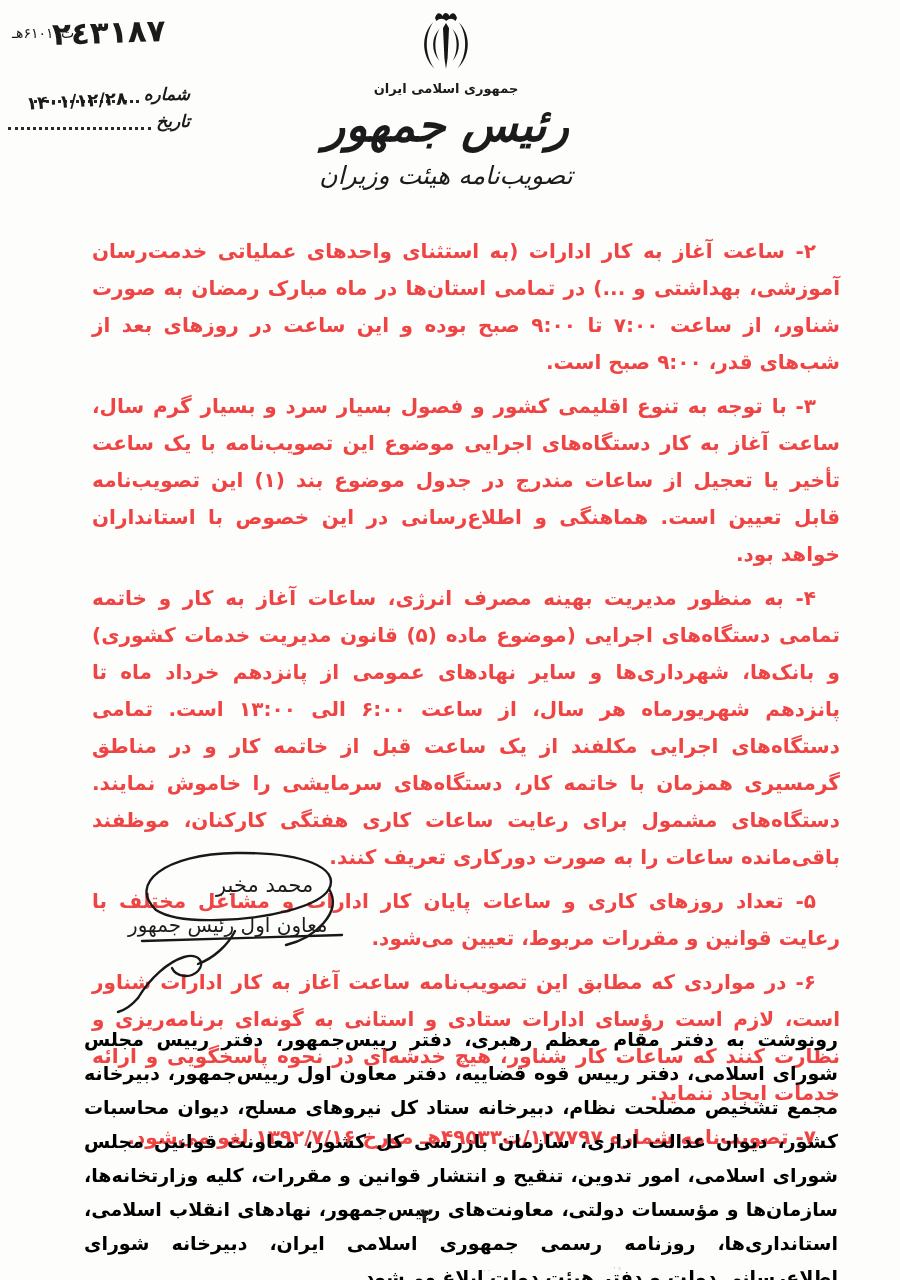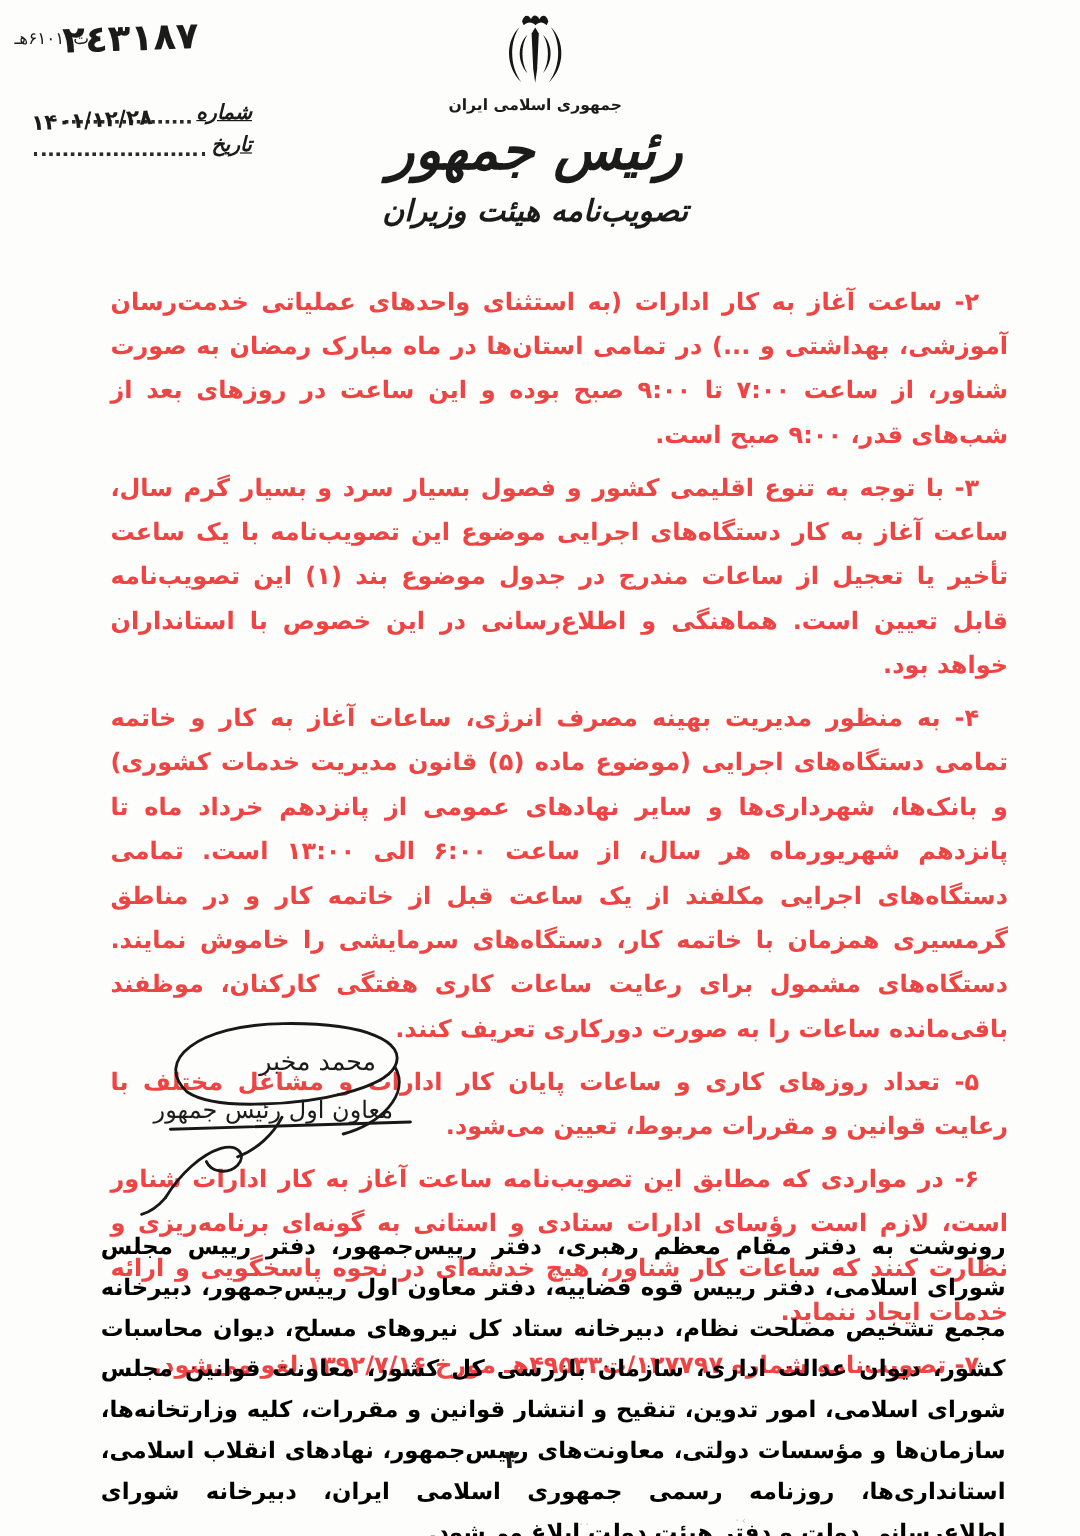--- a/index.html
+++ b/index.html
@@ -12,38 +12,38 @@
   
   .ref-number{
     position:absolute;top:14px;left:52px;direction:ltr;
     font-size:31px;font-weight:bold;letter-spacing:7px;
     transform:rotate(-2deg);white-space:nowrap;
   }
   .ref-suffix{
     position:absolute;top:25px;left:12px;direction:rtl;
     font-size:14px;font-weight:normal;white-space:nowrap;
   }
-  .fields{position:absolute;top:86px;left:28px;width:182px;direction:rtl;text-decoration:underline;}
+  .fields{position:absolute;top:86px;left:8px;width:182px;direction:rtl;}
   .field-row{display:flex;align-items:flex-end;margin-bottom:10px;}
   .field-label{font-size:17px;font-weight:bold;font-style:italic;margin-left:5px;line-height:1;}
   .field-dots{flex:1;border-bottom:3px dotted #2a2a2a;height:12px;}
   .field-row.num .field-dots{margin-left:0;}
   .field-row.num{padding-left:26px;}
   .date-hand{
     position:absolute;top:90px;left:26px;direction:rtl;
     font-size:18px;font-weight:bold;letter-spacing:1px;
     transform:rotate(-3deg);white-space:nowrap;
   }
 
   
   .letterhead{position:absolute;top:10px;left:290px;width:312px;text-align:center;}
   .emblem{display:block;margin:0 auto;}
   .country{font-size:13px;font-weight:bold;margin-top:5px;}
   .office{font-size:46px;font-weight:bold;font-style:italic;line-height:1.2;margin-top:2px;}
-  .doctype{font-size:25px;font-weight:bold;font-style:italic;margin-top:8px;text-align:center;}
+  .doctype{font-size:25px;font-weight:normal;font-style:italic;margin-top:8px;text-align:center;}
 
   
   .body-text{
     position:absolute;top:233px;right:60px;left:92px;direction:rtl;
     text-align:justify;font-size:20px;font-weight:bold;line-height:37px;color:#ef4444;
   }
   .body-text p{margin:0 0 7px;text-indent:24px;}
 
   
   .signature{position:absolute;top:846px;left:100px;width:300px;height:175px;}

